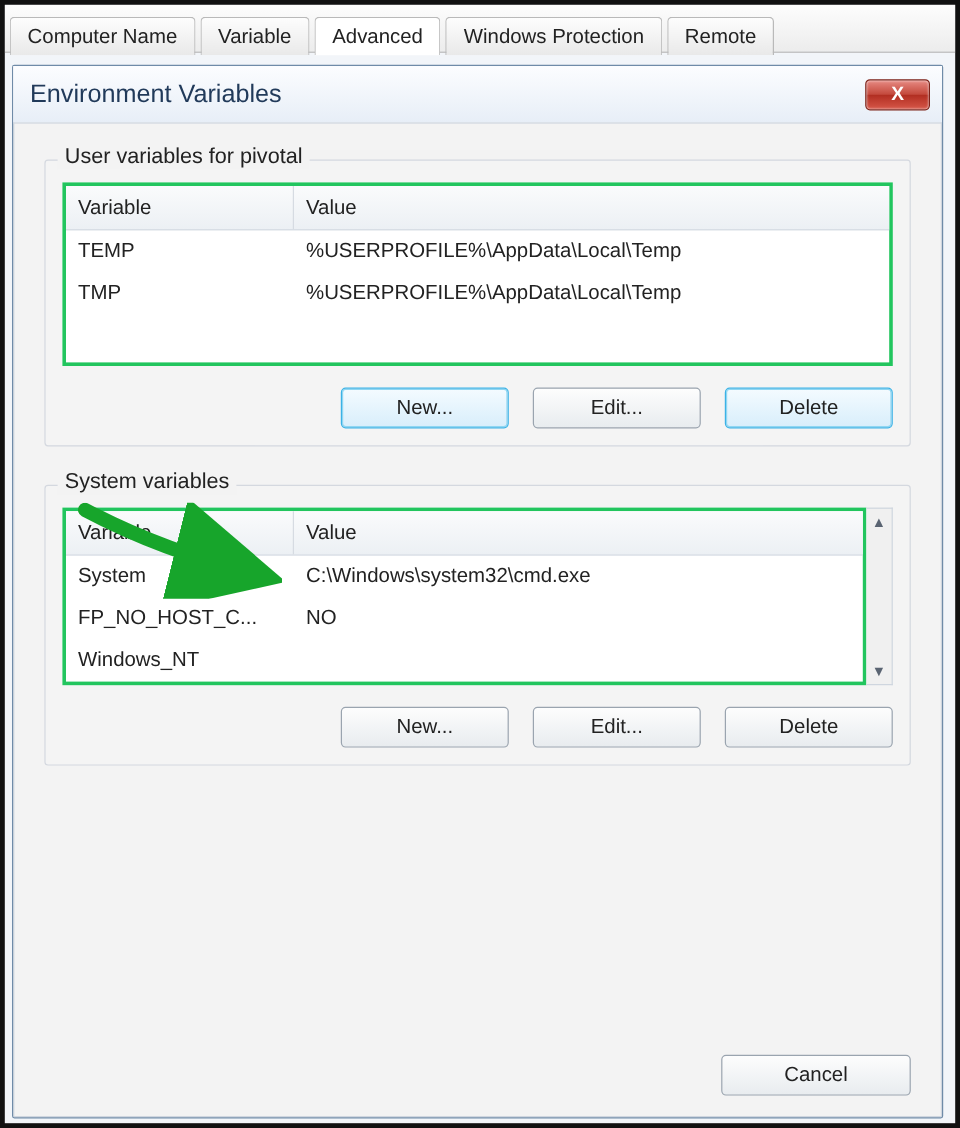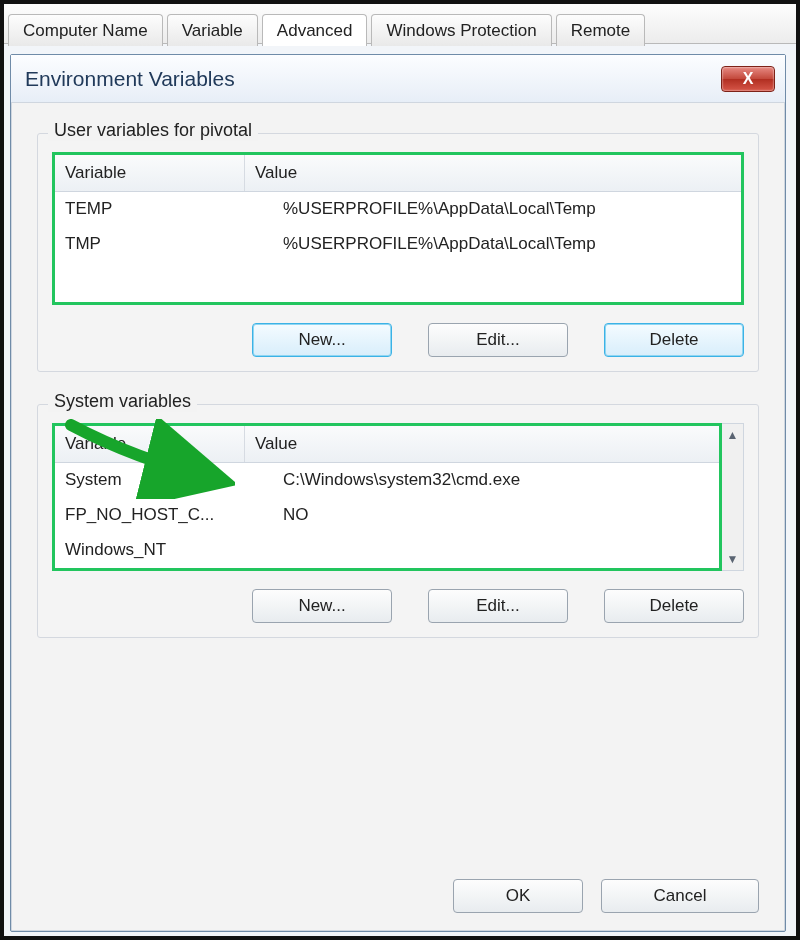--- a/index.html
+++ b/index.html
@@ -113,21 +113,21 @@
   }
   .lv-header {
     padding: 8px 10px;
     border-right: 1px solid #d6dbe2;
     color: #222;
   }
   .lv-header:last-child { border-right: none; }
   .col-var   { flex: 0 0 190px; }
   .col-val   { flex: 1; }
   .lv-rows   { }
-  .lv-row    { display: flex; border-bottom: 1px solid transparent; gap: 28px; }
+  .lv-row    { display: flex; border-bottom: 1px solid transparent; }
   .lv-cell   { padding: 7px 10px; white-space: nowrap; overflow: hidden; text-overflow: ellipsis; }
   .lv-fill   { height: 40px; }
   .sys-listwrap {
     display: flex;
   }
   .sys-listwrap .scroll {
     width: 22px;
     background: #f0f0f0;
     border: 1px solid #cfd6df;
     border-left: none;
@@ -138,21 +138,21 @@
     padding: 4px 0;
   }
   .sys-listwrap .scroll .tri {
     color: #5a6472;
     font-size: 12px;
   }
   
   .btnrow {
     display: flex;
     justify-content: flex-end;
-    gap: 36px;
+    gap: 20px;
     margin-top: 18px;
     position: relative;
   }
   .btn {
     width: 140px;
     height: 34px;
     border: 1px solid #9aa4af;
     border-radius: 4px;
     background: linear-gradient(#fdfdfd, #e8ecef);
     display: flex;
@@ -274,16 +274,15 @@
         <marker id="ah" markerWidth="8" markerHeight="8" refX="6" refY="4" orient="auto">
           <path d="M0,0 L8,4 L0,8 Z" fill="#17a52b"></path>
         </marker>
       </defs>
       <path d="M6,6 Q70,40 150,60" stroke="#17a52b" stroke-width="12" fill="none" marker-end="url(#ah)" stroke-linecap="round"></path>
     </svg>
 
   </div>
 
   <div class="footerrow">
-    <div class="btn" style="width:130px">OK</div>
     <div class="btn" style="width:158px">Cancel</div>
   </div>
 </div>
 
 </body></html>

